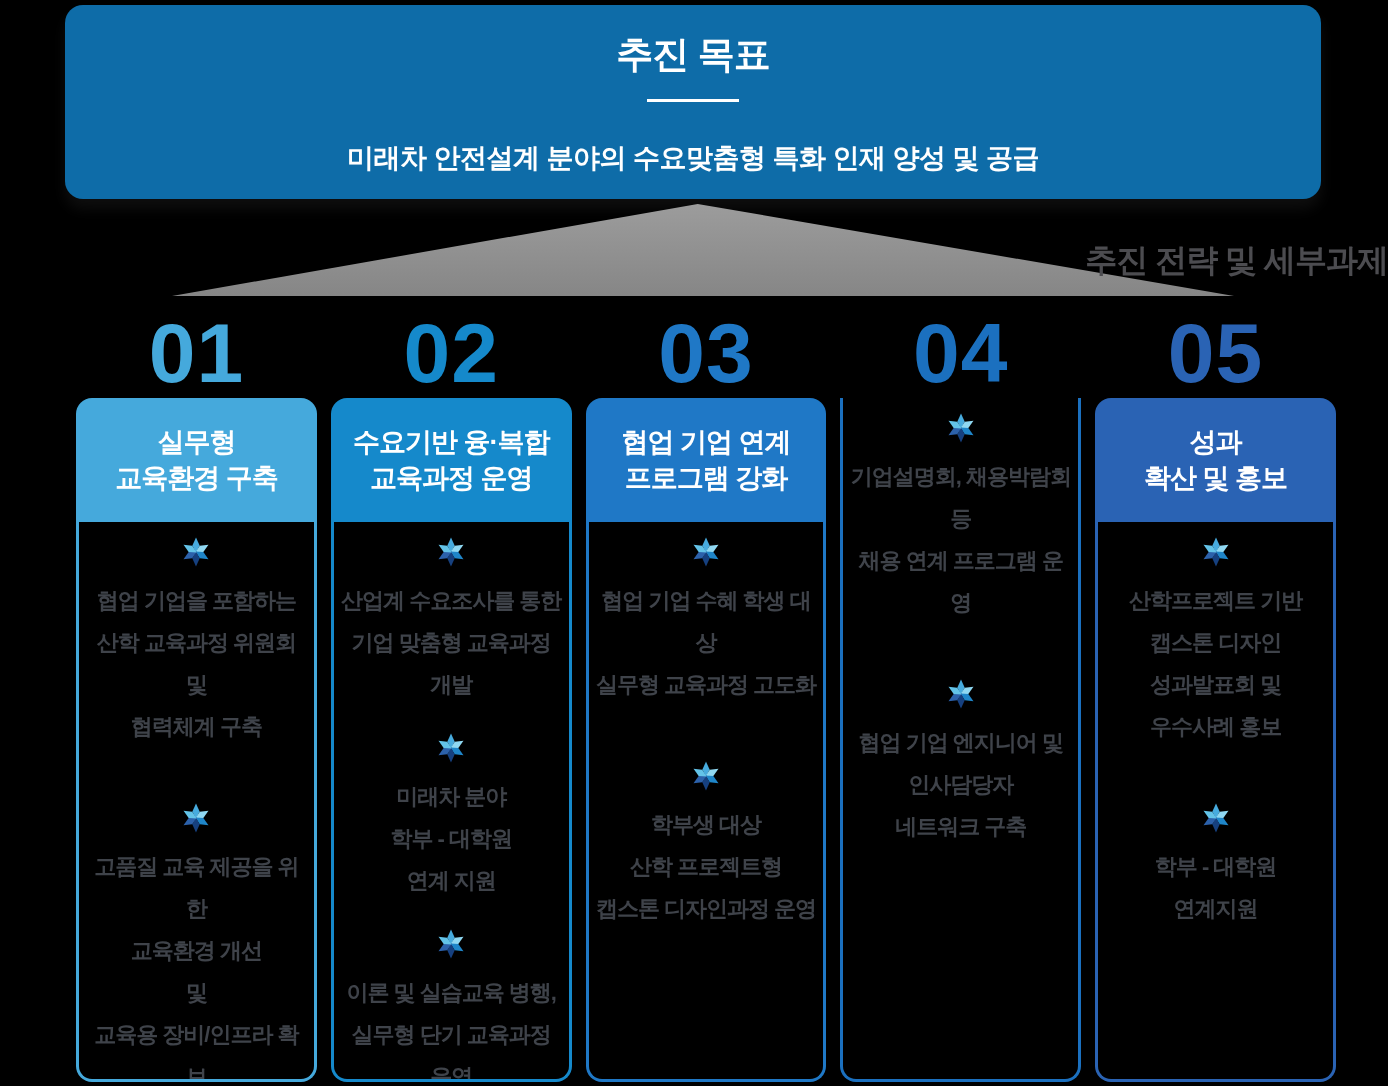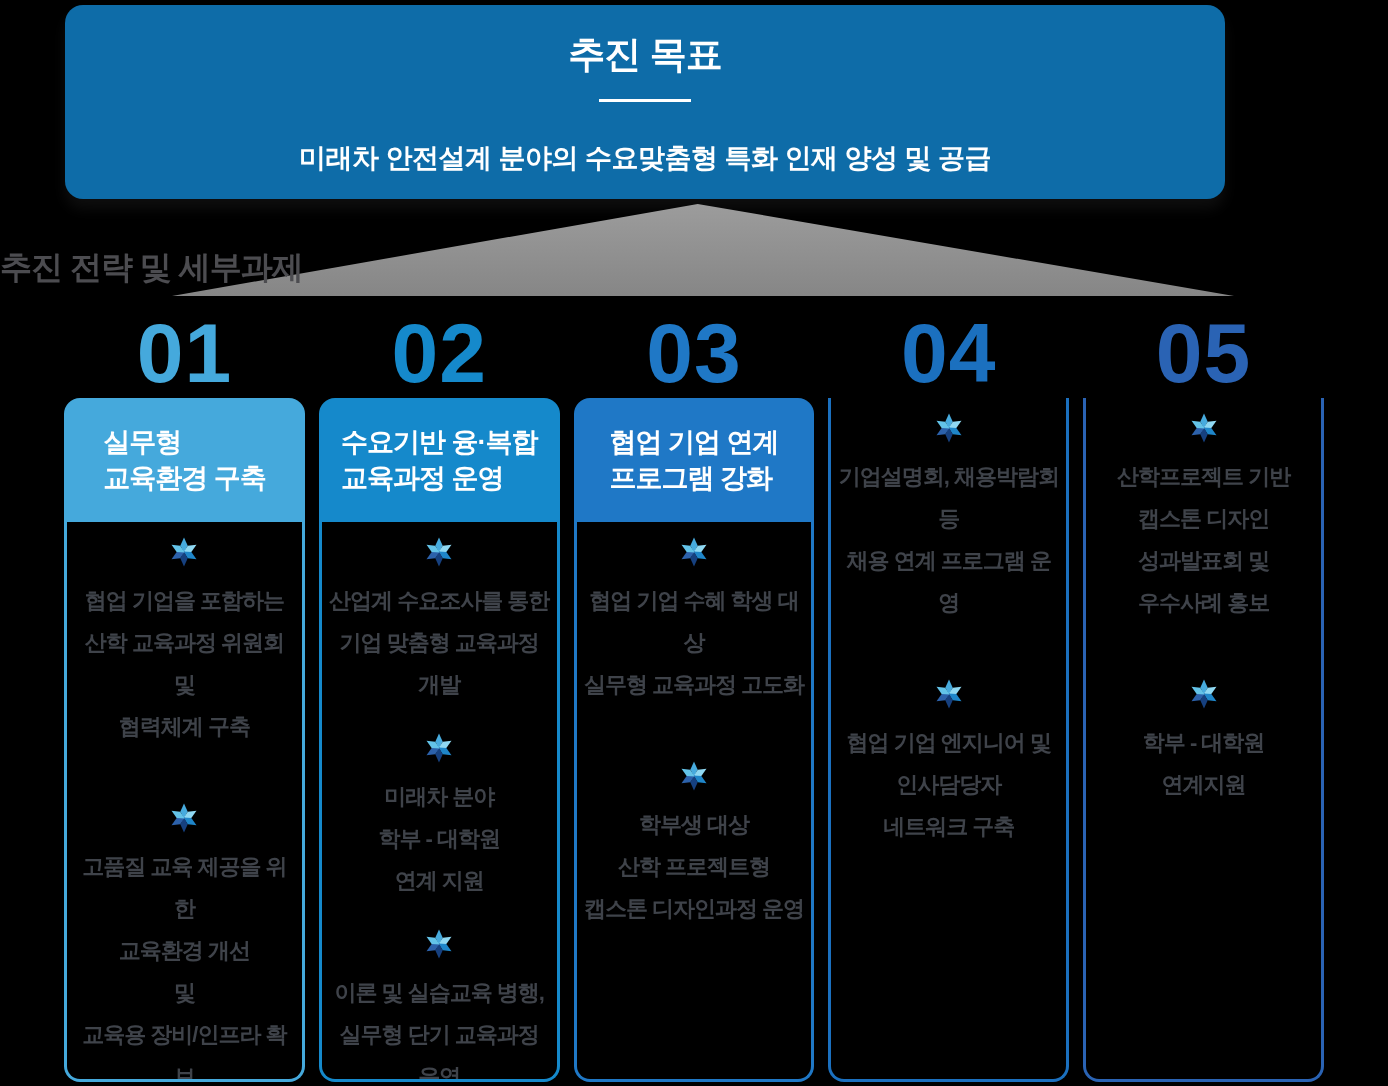--- a/index.html
+++ b/index.html
@@ -5,55 +5,55 @@
   html,body{margin:0;padding:0;}
   body{
     width:1388px;height:1086px;
     background:#000;
     overflow:hidden;
     position:relative;
     font-family:"Liberation Sans","DejaVu Sans",sans-serif;
   }
   
   .banner{
-    position:absolute;left:65px;top:5px;width:1160px;height:194px;
+    position:absolute;left:65px;top:5px;width:1256px;height:194px;
     background:var(--banner,#0E6CA8);
     border-radius:18px;text-align:center;color:#fff;
     box-shadow:0 10px 14px rgba(40,40,40,.35);
   }
   .banner-title{margin-top:25px;font-size:37px;font-weight:bold;letter-spacing:-1px;}
   .banner-divider{width:92px;height:3px;background:#fff;margin:19px auto 0;}
   .banner-subtitle{margin-top:38px;font-size:27px;font-weight:bold;letter-spacing:-0.5px;}
   
   .arrow{
     position:absolute;left:172px;top:204px;width:1062px;height:92px;
     background:linear-gradient(180deg,#9c9c9c 0%,var(--arrow,#868686) 100%);
     clip-path:polygon(49.5% 0,100% 100%,0 100%);
   }
   .arrow-label{
-    position:absolute;left:0;top:246px;width:100%;
-    text-align:left;font-size:32px;font-weight:bold;
+    position:absolute;left:0;top:239px;width:100%;
+    text-align:right;font-size:32px;font-weight:bold;
     color:var(--arrowText,#4C4C50);letter-spacing:-1px;z-index:2;
   }
   
   .columns{
-    position:absolute;left:64px;top:310px;width:1260px;height:772px;
+    position:absolute;left:76px;top:310px;width:1260px;height:772px;
     display:flex;gap:14px;
   }
   .column{flex:1;display:flex;flex-direction:column;min-width:0;}
   .col-number{
     height:88px;line-height:86px;text-align:center;
     font-size:84px;font-weight:bold;color:var(--accent);letter-spacing:1px;
   }
   .col-header{
     height:124px;background:var(--accent);
     border-radius:16px 16px 0 0;
     display:flex;align-items:center;justify-content:center;
     color:#fff;font-weight:bold;font-size:27px;line-height:36px;
-    text-align:left;white-space:pre-line;letter-spacing:-1px;
+    text-align:center;white-space:pre-line;letter-spacing:-1px;
   }
   .col-body{
     flex:1;border:3px solid var(--accent);border-top:none;
     border-radius:0 0 16px 16px;
     display:flex;flex-direction:column;align-items:center;
     padding:14px 6px 16px;overflow:hidden;
   }
   .group{display:flex;flex-direction:column;align-items:center;}
   .group + .group{margin-top:54px;justify-content:flex-end;}
   .column[data-col="1"] .group + .group{margin-top:26px;}
@@ -187,20 +187,22 @@
           </svg>
         <div class="group-text">협업 기업 엔지니어 및
 인사담당자
 네트워크 구축</div>
       </div>
     </div>
   </div>
 
   <div class="column" data-col="4" style="--accent: #2A63B4;">
     <div class="col-number">05</div>
+    <div class="col-header">성과
+확산 및 홍보</div>
     <div class="col-body">
       <div class="group">
         <svg class="snowflake">
             <use href="#sf"></use>
           </svg>
         <div class="group-text">산학프로젝트 기반
 캡스톤 디자인
 성과발표회 및
 우수사례 홍보</div>
       </div>

